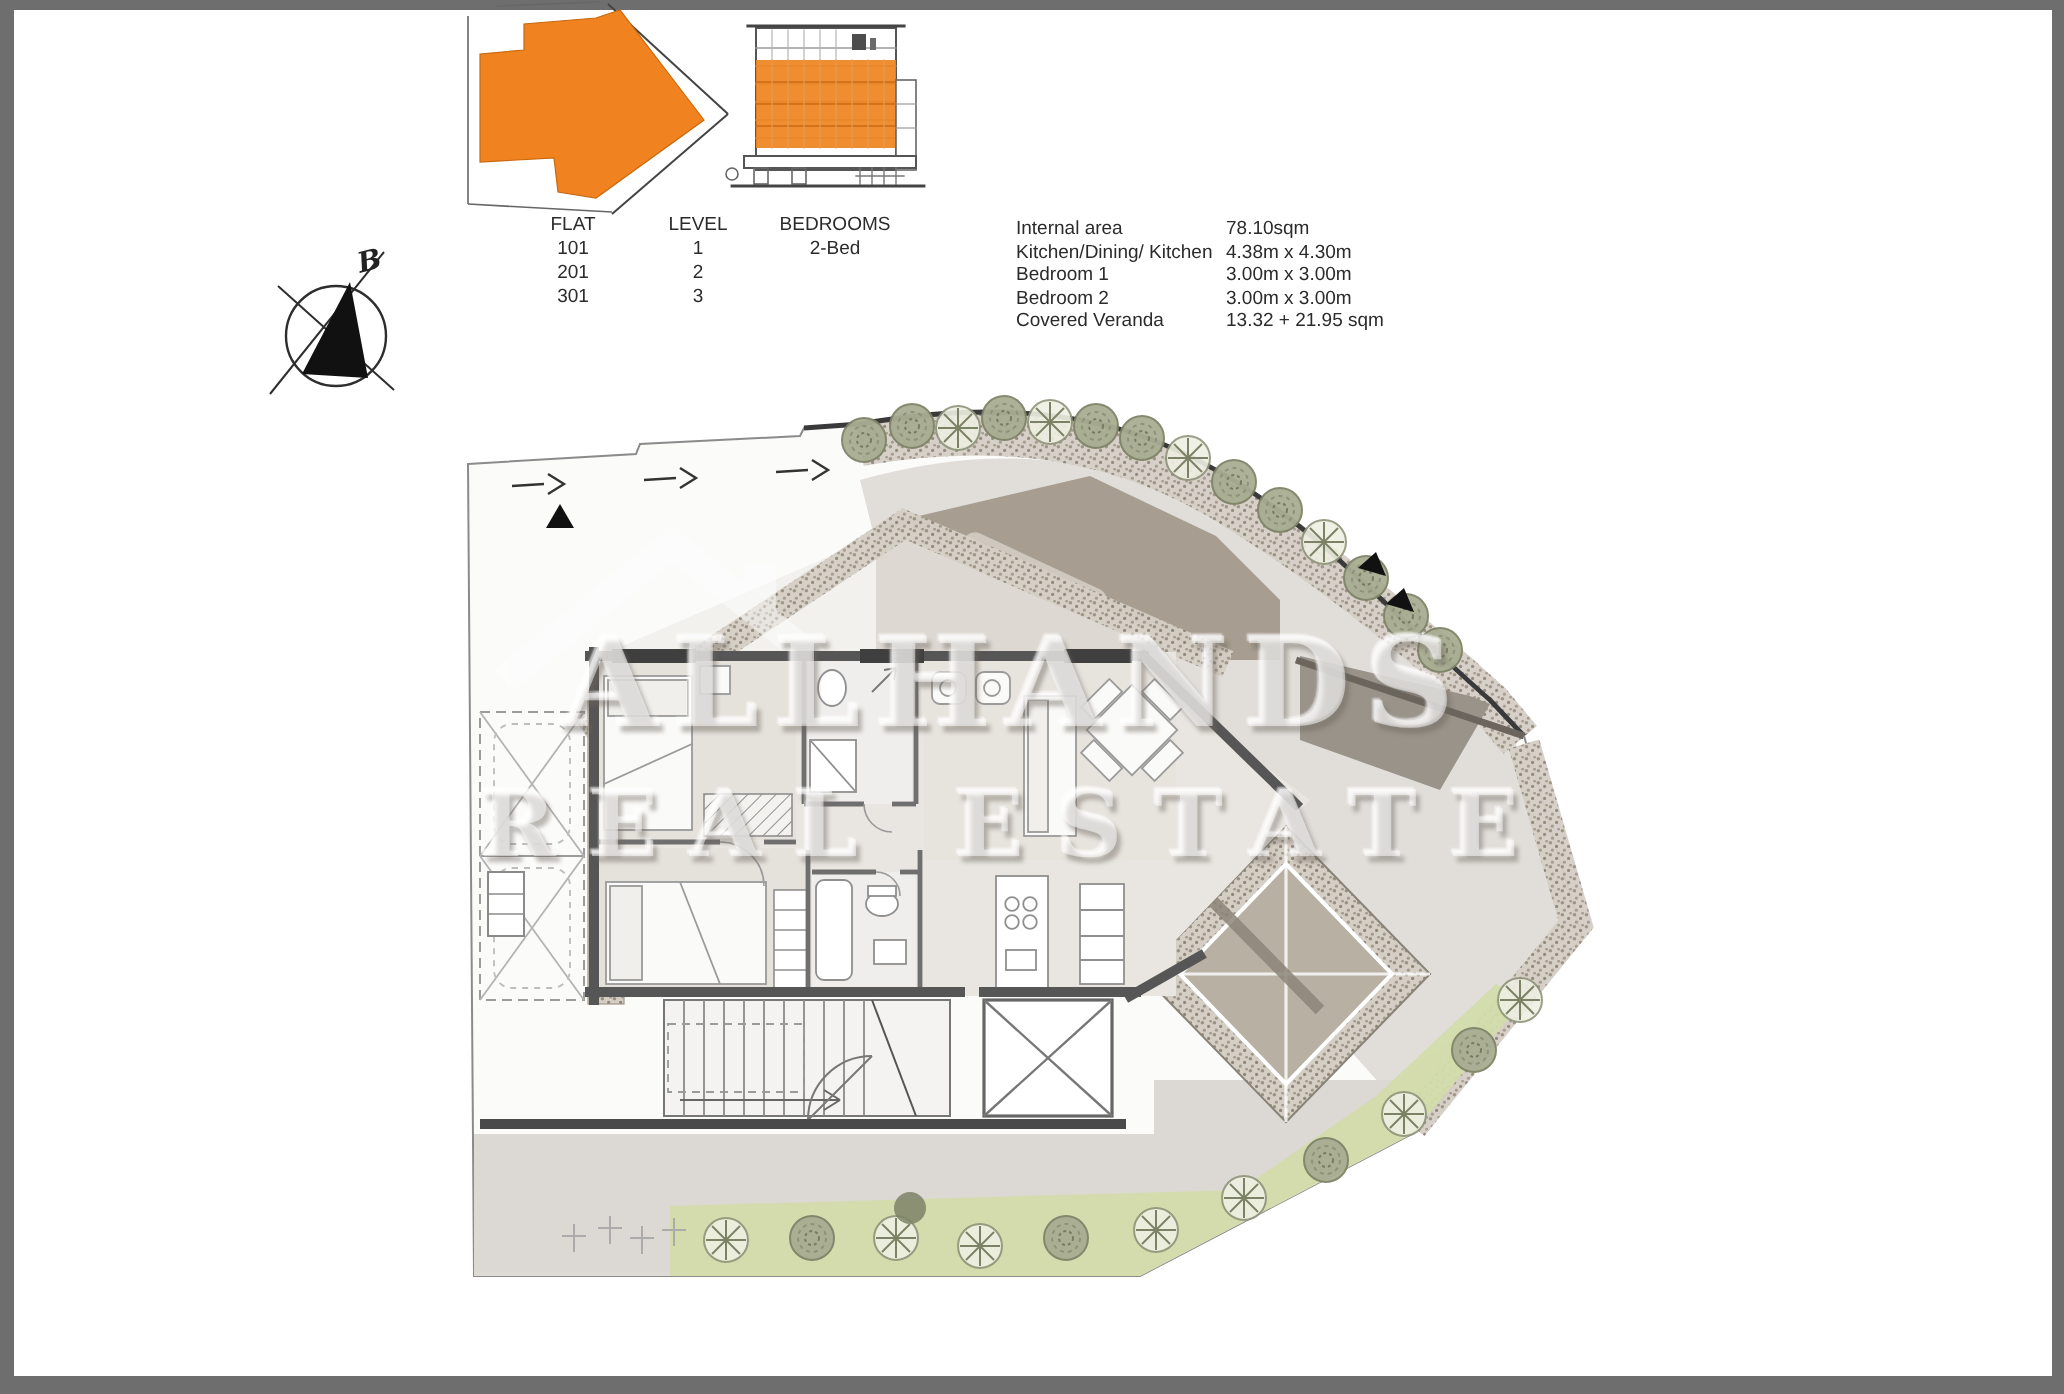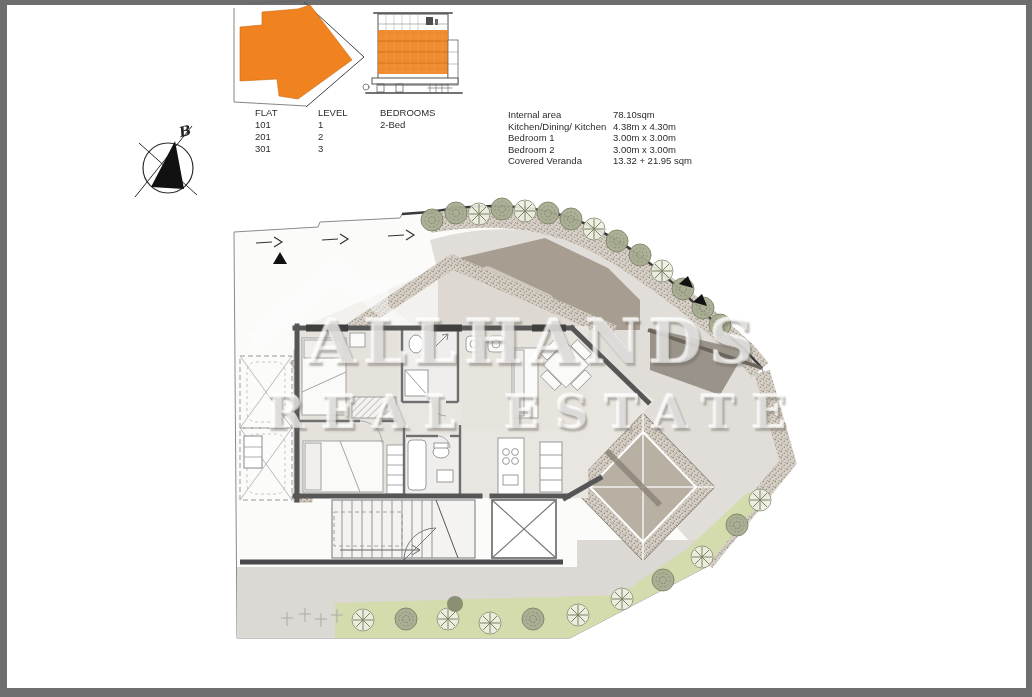--- a/index.html
+++ b/index.html
@@ -15,41 +15,40 @@
     position:absolute;left:7px;top:5px;right:6px;bottom:9px;
     background:#ffffff;
   }
   .plan-svg{position:absolute;left:0;top:0;width:1032px;height:697px;}
   
   .unit-table{
     position:absolute;left:255px;top:107px;
     display:grid;grid-template-columns:63px 62px 75px;
     font-size:9.5px;line-height:12px;color:#2b2b2b;
   }
-  .unit-table span{white-space:nowrap;}
+  .unit-table span{white-space:nowrap;text-align:center;}
   .area-table{
     position:absolute;left:475px;top:109px;
     display:grid;grid-template-columns:105px auto;
     font-size:9.5px;line-height:11.6px;color:#2b2b2b;
   }
   .area-table span{white-space:nowrap;padding-left:33px;}
   
   .compass-label{
     position:absolute;left:179px;top:123px;
     font-family:"DejaVu Serif", serif;
     font-style:italic;font-weight:bold;font-size:14px;color:#222;
     transform:rotate(-14deg);
   }
   
   .watermark{
     position:absolute;left:235px;top:312px;width:545px;
     text-align:center;pointer-events:none;
     font-family:"DejaVu Serif", serif;font-weight:bold;
     color:rgba(255,255,255,0.52);
-    padding-left:27px;
   }
   .watermark .wm1{
     font-size:62px;letter-spacing:7px;line-height:60px;
     text-shadow:2px 3px 2px rgba(108,102,94,0.45), -1px -1px 1px rgba(255,255,255,0.65);
   }
   .watermark .wm2{
     font-size:46px;letter-spacing:16px;line-height:52px;margin-top:14px;
     text-shadow:2px 3px 2px rgba(108,102,94,0.45), -1px -1px 1px rgba(255,255,255,0.65);
   }
 </style>

